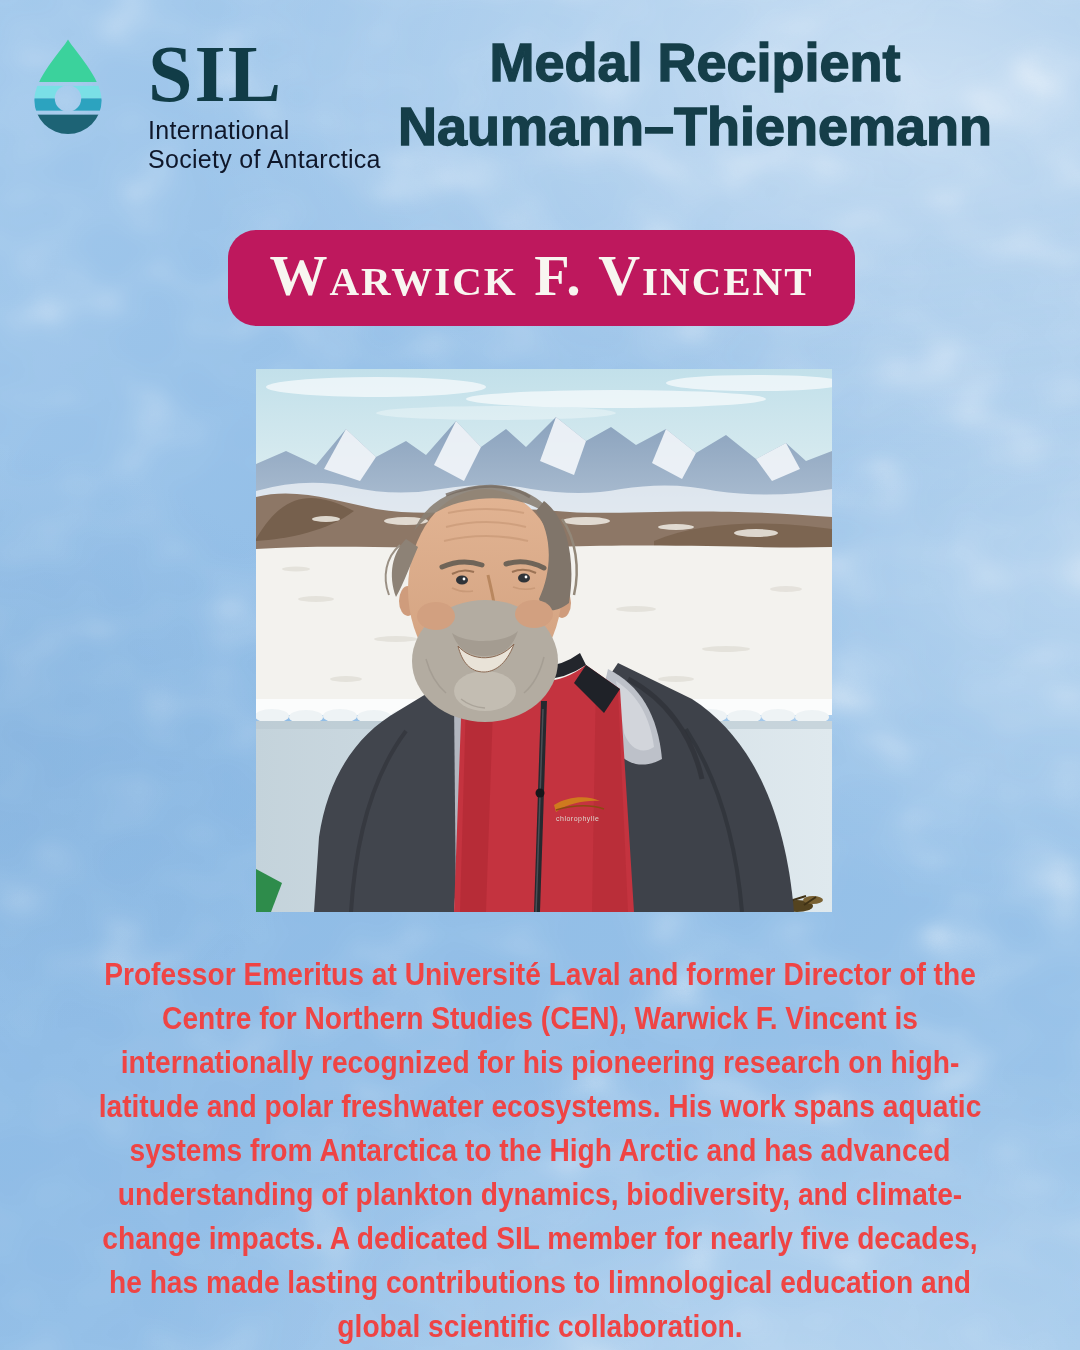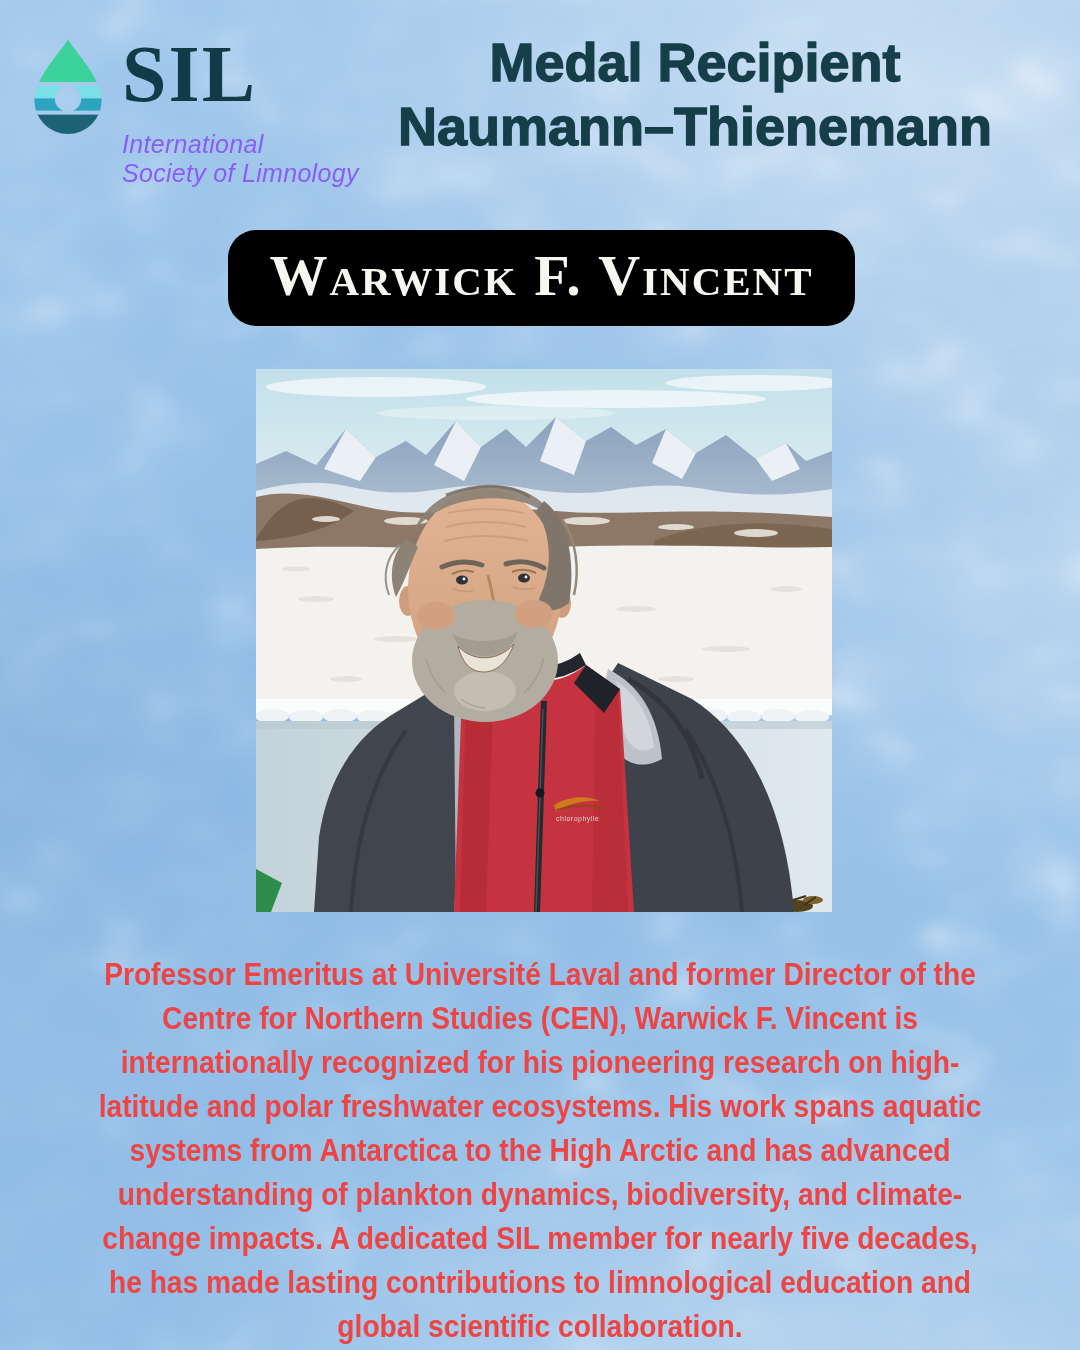--- a/index.html
+++ b/index.html
@@ -13,33 +13,33 @@
       radial-gradient(700px  500px at -5% 55%,  rgba(120,168,214,.45), rgba(120,168,214,0) 60%),
       linear-gradient(135deg,#a3c9ec 0%, #8fbce6 45%, #9cc5ea 100%);
   }
   .abs { position:absolute; }
   #caustics { position:absolute; inset:0; z-index:0; pointer-events:none; }
   .layer { z-index:2; }
 
   
   .logo-wrap   { left:28px; top:36px; width:360px; height:140px; }
   .logo-drop   { left:0; top:2px; width:80px; height:96px; }
-  .logo-text   { left:94px; top:0; }
+  .logo-text   { left:120px; top:0; }
   .logo-abbr   { font-family:"Liberation Serif", serif; font-weight:bold; font-size:80px;
                  line-height:76px; color:#113c47; letter-spacing:2px; }
-  .logo-sub    { font-size:25px; line-height:29px; color:#8b5cf6; letter-spacing:.3px; margin-top:18px;font-style:italic; }
+  .logo-sub    { font-size:25px; line-height:29px; color:#0f172a; letter-spacing:.3px; margin-top:4px; }
 
   
   .title-block { left:350px; top:30px; width:690px; text-align:center;
                  color:#153e49; font-weight:bold; }
   .title-line  { font-size:54px; line-height:64px; letter-spacing:0;
                  -webkit-text-stroke:1.4px #153e49; }
 
   
-  .name-banner { left:228px; top:230px; width:627px; height:96px; background:#000000;
+  .name-banner { left:228px; top:230px; width:627px; height:96px; background:#be185d;
                  border-radius:28px; display:flex; align-items:center; justify-content:center; }
   .name-text   { font-family:"Liberation Serif", serif; font-variant:small-caps; font-weight:bold;
                  font-size:58px; color:#f8f6f0; letter-spacing:2px; padding-bottom:6px; }
 
   
   .photo { left:256px; top:369px; width:576px; height:543px; overflow:hidden; }
 
   
   .bio { left:30px; top:952px; width:1020px; text-align:center; color:#ef4444; }
   .bio-line { font-size:32px; line-height:44px; font-weight:bold;
@@ -85,21 +85,21 @@
       <rect x="0" y="0" width="100" height="55" fill="#3bd29c"></rect>
       <rect x="0" y="59.5" width="100" height="16" fill="#7adfe6"></rect>
       <rect x="0" y="75.5" width="100" height="15.5" fill="#2ca3bf"></rect>
       <rect x="0" y="95.5" width="100" height="24.5" fill="#1d6375"></rect>
     </g>
   </svg>
   <div class="abs logo-text">
     <div class="logo-abbr">SIL</div>
     <div class="logo-sub">
       <div>International</div>
-      <div>Society of Limnology</div>
+      <div>Society of Antarctica</div>
     </div>
   </div>
 </div>
 
 <div class="abs layer title-block">
   <div class="title-line">Medal Recipient</div>
   <div class="title-line">Naumann–Thienemann</div>
 </div>
 
 <div class="abs layer name-banner">

